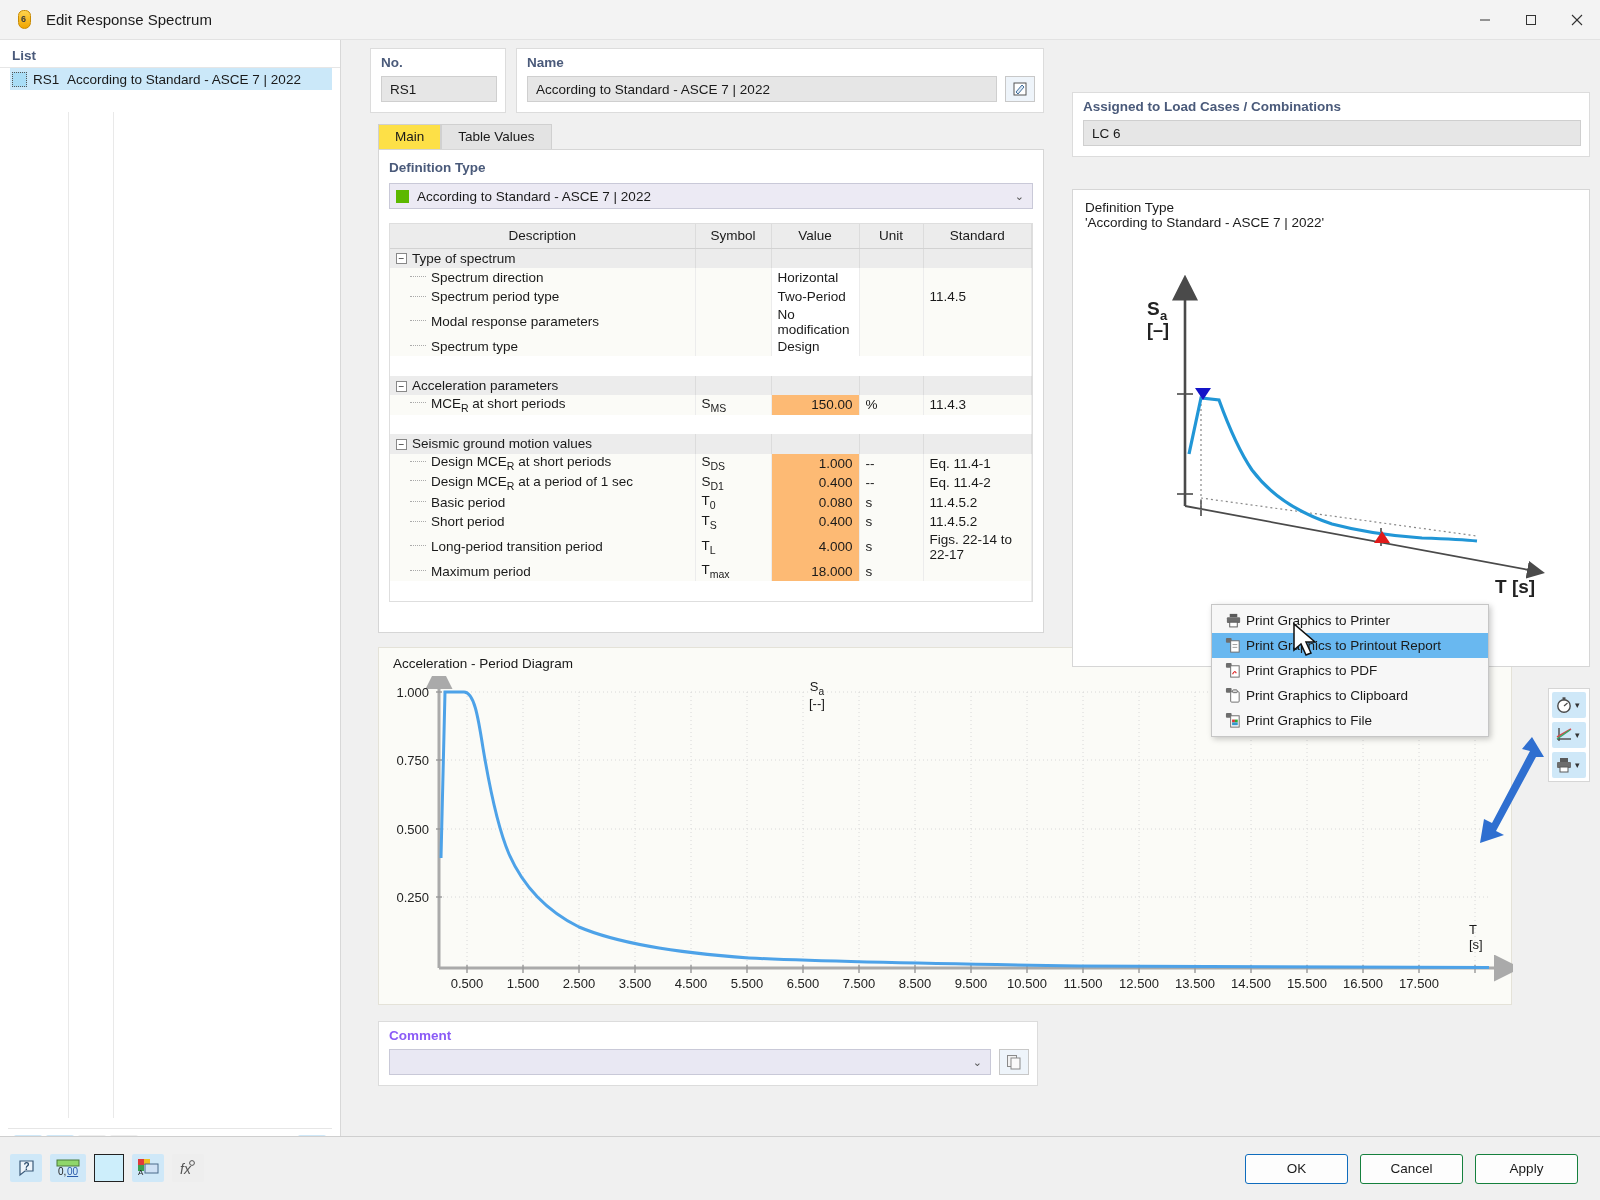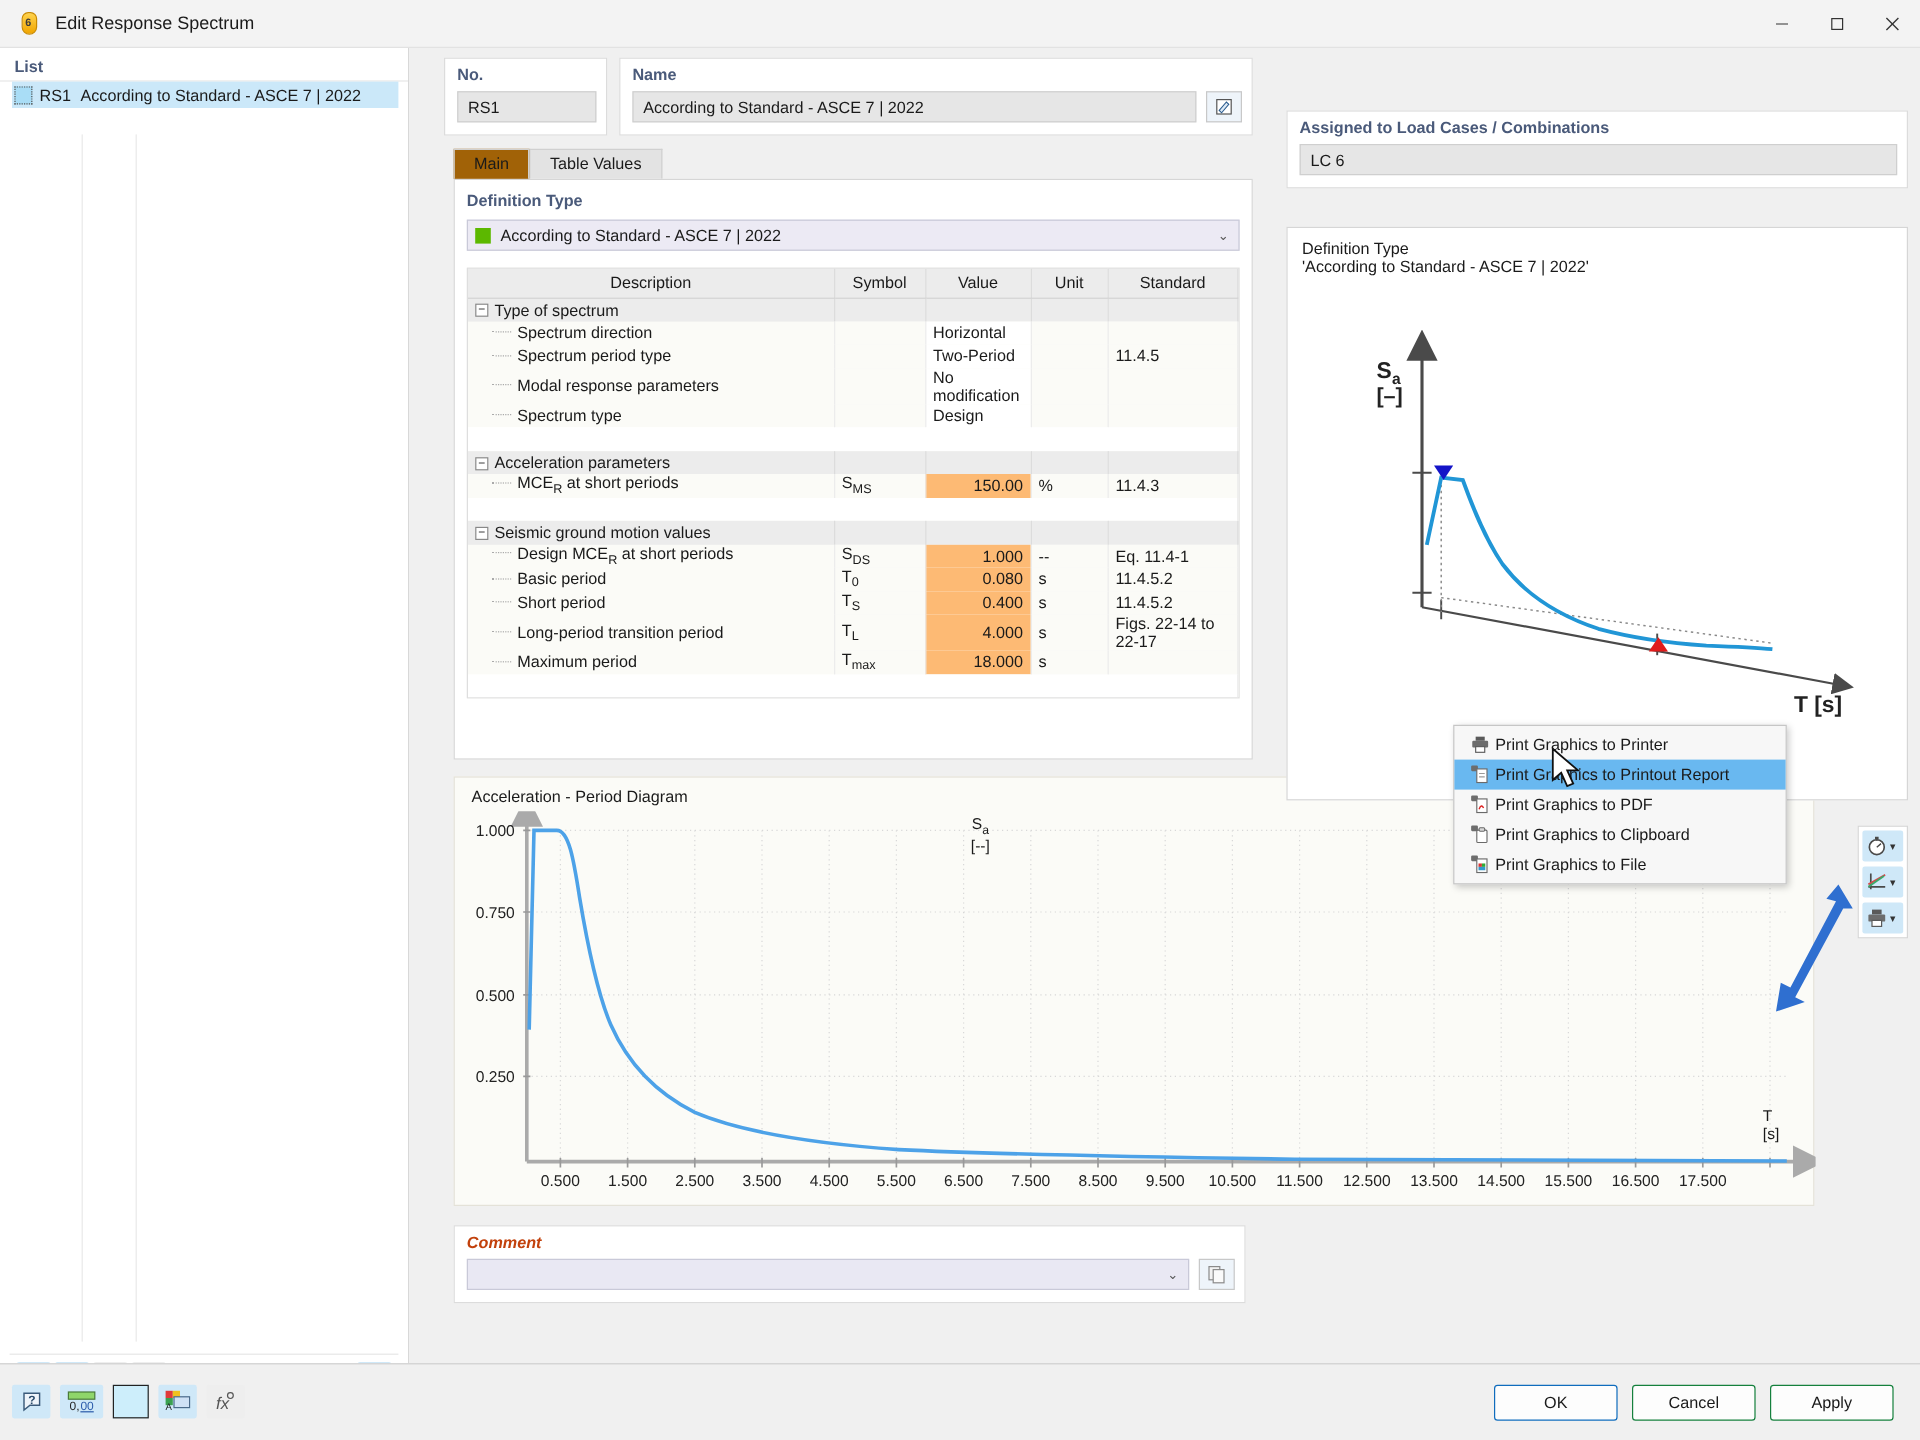--- a/index.html
+++ b/index.html
@@ -50,21 +50,21 @@
 
   .toprow { display:flex; gap:10px; padding:8px 10px 0 4px; }
   .panel { background:#fff; border:1px solid #dcdcdc; padding:6px 8px 10px 10px; }
   .panel .lbl { font-weight:bold; color:#4a5a7a; font-size:13.5px; margin-bottom:6px; }
   .field { background:#e6e6e6; border:1px solid #cfcfcf; height:26px; display:flex; align-items:center;
     padding:0 8px; font-size:13.5px; }
 
   
   .tabstrip { margin:10px 0 0 12px; display:flex; align-items:flex-end; height:26px; }
   .tab { padding:4px 16px 5px; font-size:13.5px; background:#e3e3e3; border:1px solid #d0d0d0; border-bottom:none; }
-  .tab.active { background:#a16207; border-color:#d0d0d0; position:relative; z-index:2; }
+  .tab.active { background:#fde047; border-color:#d0d0d0; position:relative; z-index:2; }
 
   .maincard { margin:0 10px 0 12px; background:#fff; border:1px solid #d6d6d6; }
 
   .deftype-lbl { font-weight:bold; color:#4a5a7a; padding:10px 0 8px 10px; }
   .combo { margin:0 10px; height:26px; background:#eceaf4; border:1px solid #c9c9d8;
      display:flex; align-items:center; padding:0 6px; position:relative; }
   .combo .sw { width:13px; height:13px; background:#5cb800; margin-right:8px; }
   .combo .chev { position:absolute; right:8px; color:#555; font-size:11px; }
 
   
@@ -93,21 +93,21 @@
   .preview .pt2 { font-size:13.5px; }
 
   
   .diagcard { margin:14px 10px 0 12px; background:#fbfbf7; border:1px solid #e4e2d8; height:358px;
      position:relative; }
   .diagtitle { position:absolute; left:14px; top:8px; font-size:13.5px; }
 
   
   .commentrow { display:flex; gap:10px; margin:16px 10px 0 12px; }
   .cmt { flex:0 0 660px; }
-  .cmt .lbl { font-weight:bold; color:#c2410c; margin-bottom:6px;font-style:italic; }
+  .cmt .lbl { font-weight:bold; color:#8b5cf6; margin-bottom:6px; }
   .cmtfield { height:26px; background:#e9e8f3; border:1px solid #c9c9d8; display:flex; align-items:center;
      padding:0 6px; position:relative; }
   .cmtfield .chev { position:absolute; right:8px; color:#555; font-size:11px; }
 
   
   .vtool { position:absolute; right:10px; top:648px; width:42px; background:#fff; border:1px solid #d6d6d6;
      padding:3px; display:flex; flex-direction:column; gap:4px; }
   .vtool .vb { height:26px; display:flex; align-items:center; background:#cfe8f8; border-radius:2px; }
   .vtool .vb .ic { flex:1; display:flex; align-items:center; justify-content:center; }
   .vtool .vb .cv { width:11px; font-size:9px; color:#333; }
@@ -328,20 +328,27 @@
                   <td></td>
                   <td></td>
                   <td></td>
               </tr>
               <tr>
                 <td><span class="treeline"></span><span>Design MCE<sub>R</sub> at short periods</span></td>
                 <td class="symbol">S<sub>DS</sub></td>
                 <td class="num">1.000</td>
                 <td class="unit">--</td>
                 <td class="ref">Eq. 11.4-1</td>
+              </tr>
+              <tr>
+                <td><span class="treeline"></span><span>Design MCE<sub>R</sub> at a period of 1 sec</span></td>
+                <td class="symbol">S<sub>D1</sub></td>
+                <td class="num">0.400</td>
+                <td class="unit">--</td>
+                <td class="ref">Eq. 11.4-2</td>
               </tr>
               <tr>
                 <td><span class="treeline"></span><span>Basic period</span></td>
                 <td class="symbol">T<sub>0</sub></td>
                 <td class="num">0.080</td>
                 <td class="unit">s</td>
                 <td class="ref">11.4.5.2</td>
               </tr>
               <tr>
                 <td><span class="treeline"></span><span>Short period</span></td>

